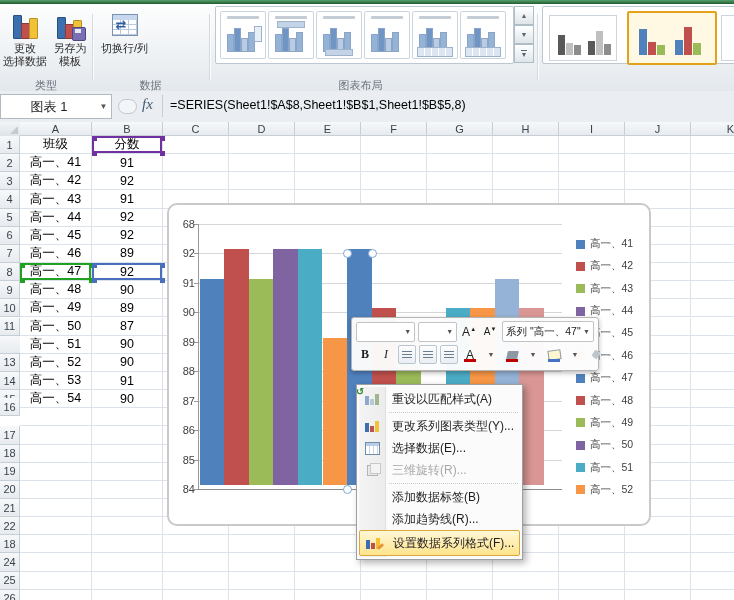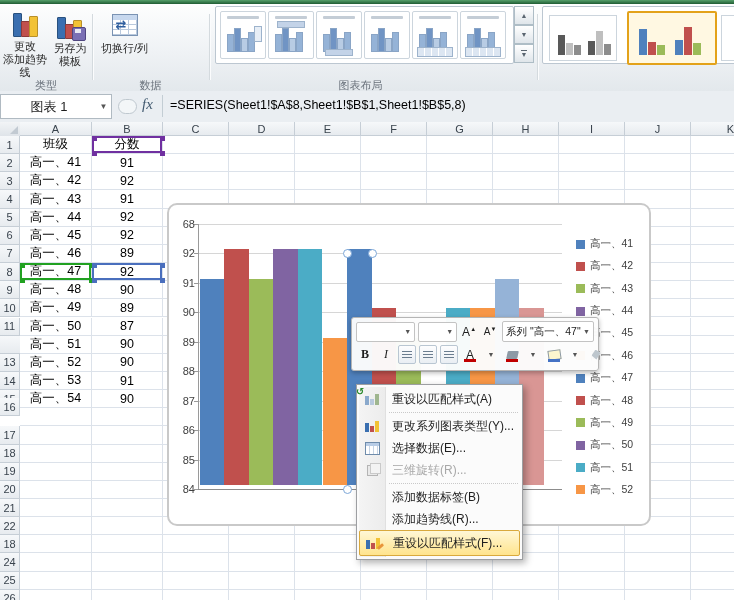--- a/index.html
+++ b/index.html
@@ -115,21 +115,21 @@
 
   <div class="abs ribbon">
 
     <div class="abs rbtn" style="left:2px;top:4px;width:44px;height:70px;">
       <span class="icon32">
         <i class="bar3" style="left:3px;height:22px;background:#3a6fb0;border:1px solid #28517f;"></i>
         <i class="bar3" style="left:11px;height:14px;background:#c0504d;border:1px solid #8d3a38;"></i>
         <i class="bar3" style="left:19px;height:19px;background:#f2c235;border:1px solid #b8902a;"></i>
       </span>
       <span class="lbl">更改
-添加趋势线</span>
+选择数据</span>
     </div>
     <div class="abs rbtn" style="left:47px;top:4px;width:44px;height:70px;">
       <span class="icon32">
         <i class="bar3" style="left:2px;height:20px;background:#3a6fb0;border:1px solid #28517f;"></i>
         <i class="bar3" style="left:10px;height:13px;background:#c0504d;border:1px solid #8d3a38;"></i>
         <i class="bar3" style="left:18px;height:17px;background:#f2c235;border:1px solid #b8902a;"></i>
         <i class="floppy"></i>
       </span>
       <span class="lbl">另存为
 模板</span>
@@ -787,17 +787,17 @@
       </div>
       <div class="mitem hl">
         <div class="mic">
           <div class="mini-bars">
             <i style="left: 0px; height: 9px; background: rgb(58, 111, 176);"></i>
             <i style="left: 5px; height: 6px; background: rgb(192, 80, 77);"></i>
             <i style="left: 10px; height: 11px; background: rgb(242, 194, 53);"></i>
           </div>
           <span style="position: absolute; right: 2px; bottom: 1px; width: 7px; height: 3px; background: rgb(232, 149, 58); transform: rotate(-40deg); border-radius: 1px;"></span>
         </div>
-        <div class="mlb">重设以匹配样式(F)...</div>
+        <div class="mlb">设置数据系列格式(F)...</div>
       </div>
     </div>
 
 </div>
 
 </body></html>

